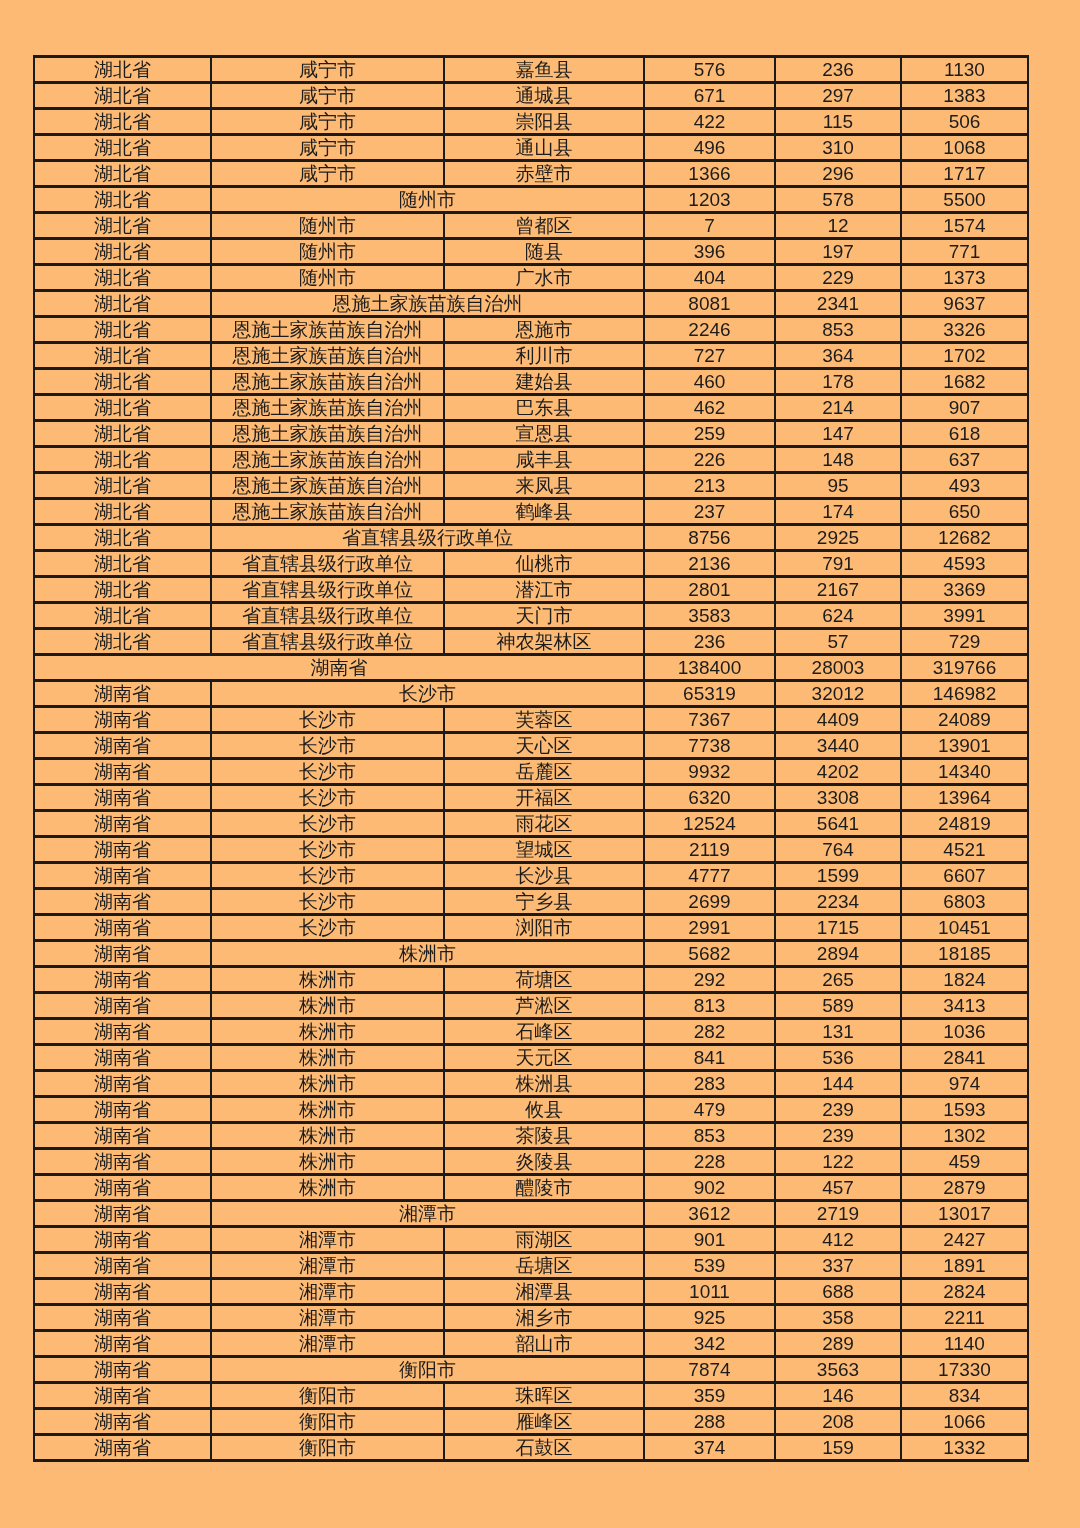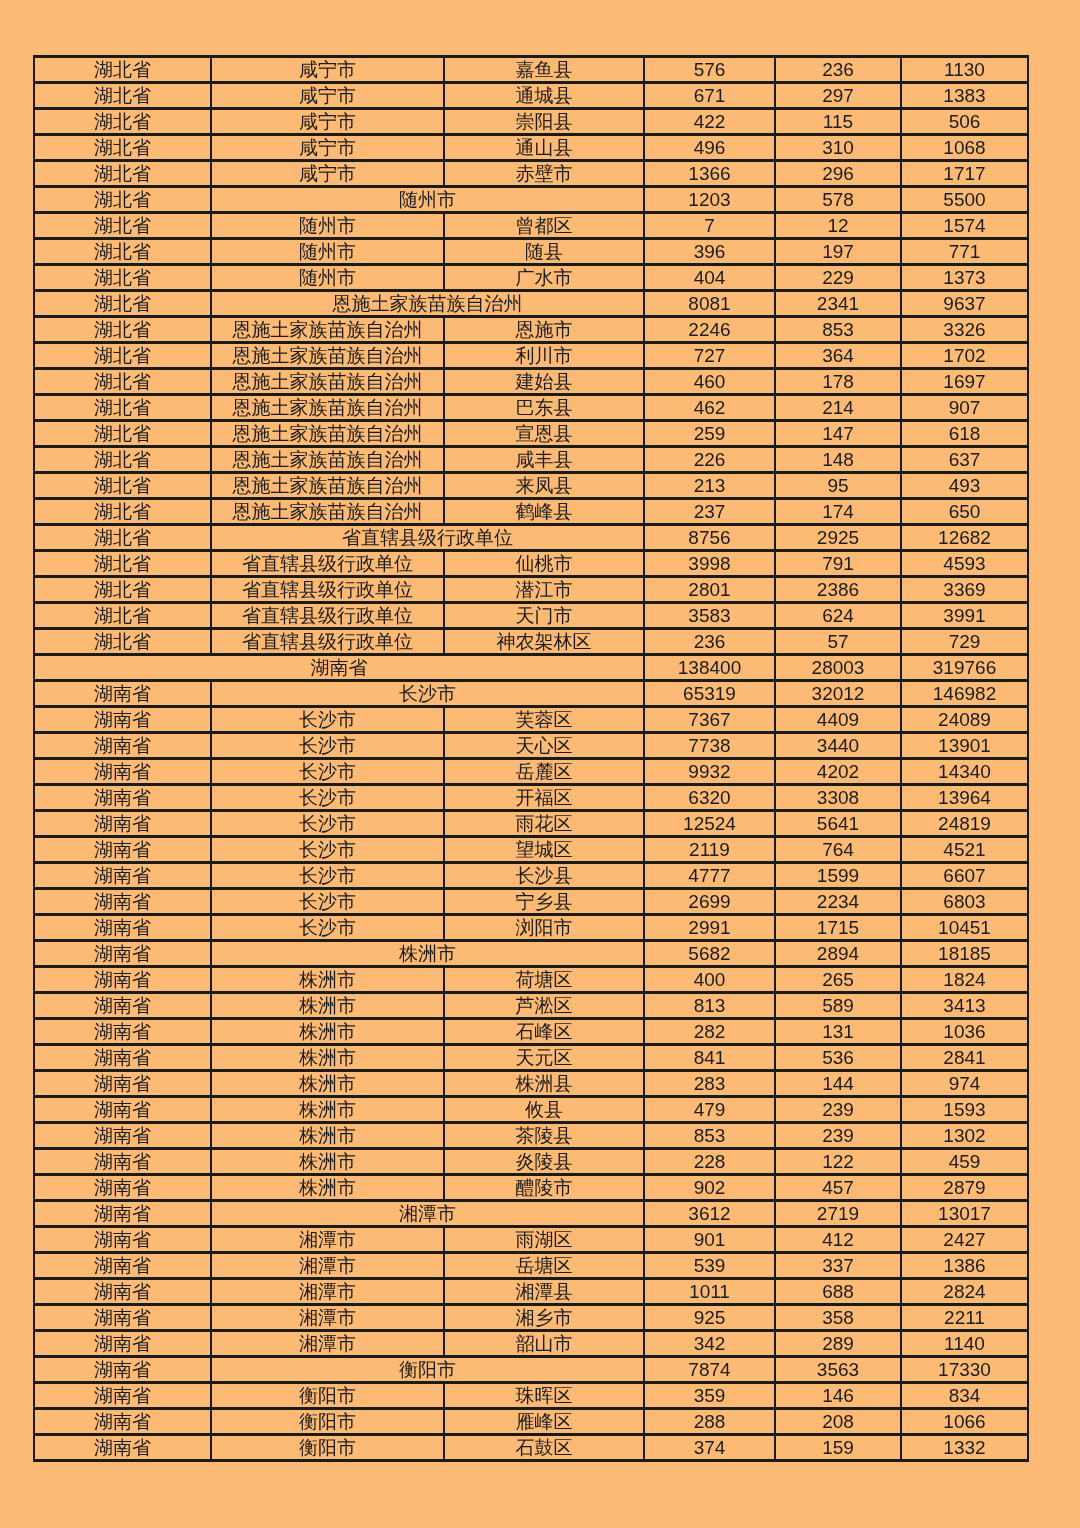--- a/index.html
+++ b/index.html
@@ -143,21 +143,21 @@
           <td>727</td>
           <td>364</td>
           <td>1702</td>
         </tr>
         <tr>
           <td>湖北省</td>
           <td>恩施土家族苗族自治州</td>
           <td>建始县</td>
           <td>460</td>
           <td>178</td>
-          <td>1697</td>
+          <td>1682</td>
         </tr>
         <tr>
           <td>湖北省</td>
           <td>恩施土家族苗族自治州</td>
           <td>巴东县</td>
           <td>462</td>
           <td>214</td>
           <td>907</td>
         </tr>
         <tr>
@@ -196,30 +196,30 @@
           <td>湖北省</td>
           <td colspan="2">省直辖县级行政单位</td>
           <td>8756</td>
           <td>2925</td>
           <td>12682</td>
         </tr>
         <tr>
           <td>湖北省</td>
           <td>省直辖县级行政单位</td>
           <td>仙桃市</td>
-          <td>3998</td>
+          <td>2136</td>
           <td>791</td>
           <td>4593</td>
         </tr>
         <tr>
           <td>湖北省</td>
           <td>省直辖县级行政单位</td>
           <td>潜江市</td>
           <td>2801</td>
-          <td>2386</td>
+          <td>2167</td>
           <td>3369</td>
         </tr>
         <tr>
           <td>湖北省</td>
           <td>省直辖县级行政单位</td>
           <td>天门市</td>
           <td>3583</td>
           <td>624</td>
           <td>3991</td>
         </tr>
@@ -320,21 +320,21 @@
           <td>湖南省</td>
           <td colspan="2">株洲市</td>
           <td>5682</td>
           <td>2894</td>
           <td>18185</td>
         </tr>
         <tr>
           <td>湖南省</td>
           <td>株洲市</td>
           <td>荷塘区</td>
-          <td>400</td>
+          <td>292</td>
           <td>265</td>
           <td>1824</td>
         </tr>
         <tr>
           <td>湖南省</td>
           <td>株洲市</td>
           <td>芦淞区</td>
           <td>813</td>
           <td>589</td>
           <td>3413</td>
@@ -409,21 +409,21 @@
           <td>901</td>
           <td>412</td>
           <td>2427</td>
         </tr>
         <tr>
           <td>湖南省</td>
           <td>湘潭市</td>
           <td>岳塘区</td>
           <td>539</td>
           <td>337</td>
-          <td>1386</td>
+          <td>1891</td>
         </tr>
         <tr>
           <td>湖南省</td>
           <td>湘潭市</td>
           <td>湘潭县</td>
           <td>1011</td>
           <td>688</td>
           <td>2824</td>
         </tr>
         <tr>

